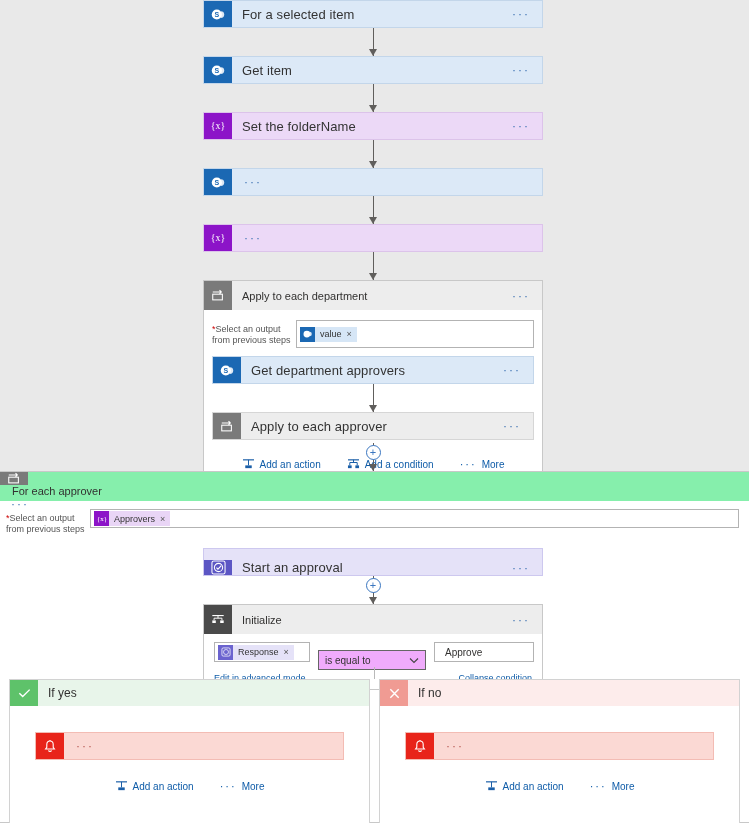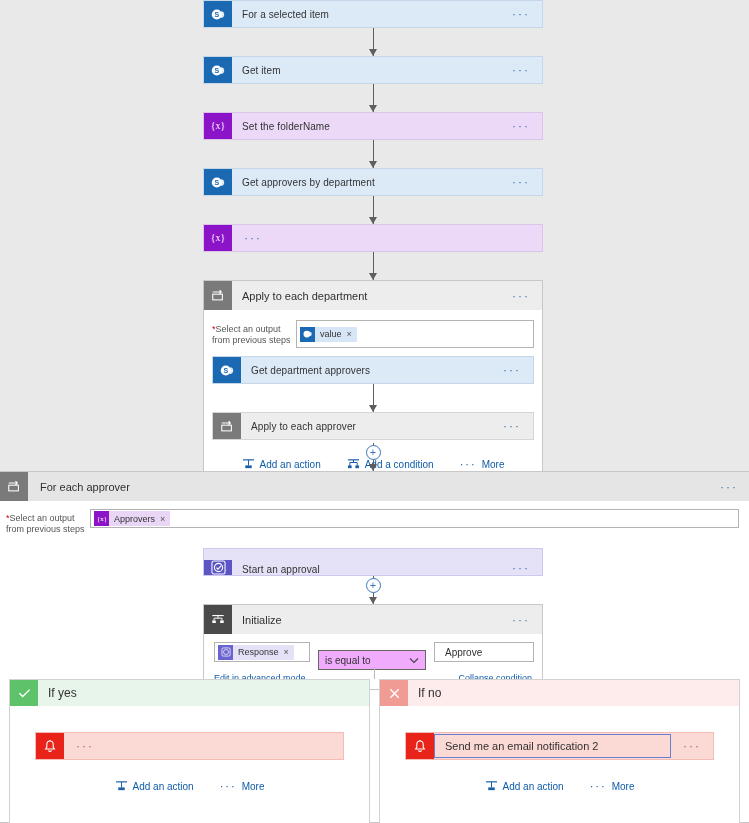--- a/index.html
+++ b/index.html
@@ -23,21 +23,21 @@
   }
   .card .ic {
     width: 28px; min-width: 28px;
     display: flex; align-items: center; justify-content: center;
     color: #fff;
   }
   .card .ttl {
     flex: 1;
     display: flex; align-items: center;
     padding-left: 10px;
-    font-size: 10px;
+    font-size: 13px;
     color: #333;
     letter-spacing: .1px;
   }
   .card .dots {
     width: 42px;
     display: flex; align-items: center; justify-content: center;
     letter-spacing: 2px;
     font-size: 12px;
     color: #3a6fb0;
   }
@@ -161,21 +161,21 @@
   
   .fpanel {
     position: absolute;
     left: 0; top: 471px; width: 749px; height: 352px;
     background: #fff;
     border: 1px solid #c8c8c8;
     border-left: none; border-right: none;
   }
   .fpanel-head {
     display: flex; align-items: stretch;
-    height: 29px; background: #e5e5e5;
+    height: 29px; background: #86efac; flex-direction: column;
   }
   .fpanel-head .ic {
     width: 28px; min-width: 28px; background: #7a7a7a;
     display: flex; align-items: center; justify-content: center;
   }
   .fpanel-head .ttl { flex: 1; display: flex; align-items: center; padding-left: 12px; }
   .fpanel-head .dots {
     width: 40px; display: flex; align-items: center; justify-content: center;
     letter-spacing: 2px; color: #3a6fb0; font-size: 12px;
   }
@@ -317,21 +317,20 @@
   </div>
 
   <div class="card c-sp">
     <span class="ic">
       <svg width="15" height="15" viewBox="0 0 16 16">
           <circle cx="6.2" cy="8" r="5.4" fill="#fff"></circle>
           <text x="6.2" y="11" font-size="7.5" font-weight="bold" fill="#1b68b3" text-anchor="middle" font-family="Liberation Sans, sans-serif">S</text>
           <path d="M10.5 4.4a3.6 3.6 0 0 1 0 7.2z" fill="#fff" opacity=".85"></path>
         </svg>
     </span>
-    <span class="ttl">Get approvers by department</span>
     <span class="dots">···</span>
   </div>
 
   <div class="conn">
     <span class="line"></span>
       <span class="arw"></span>
   </div>
 
   <div class="card c-var">
     <span class="ic">
@@ -601,21 +600,20 @@
         </div>
         <div class="branch-inner">
           <div class="mail-card">
             <span class="ic">
               <svg width="14" height="15" viewBox="0 0 14 15">
                   <path d="M7 2c-2 0-3.2 1.5-3.2 3.4v3L2.6 10h8.8l-1.2-1.6v-3C10.2 3.5 9 2 7 2z" stroke="#fff" stroke-width="1.1" fill="none"></path>
                   <path d="M5.7 11.2a1.3 1.3 0 0 0 2.6 0" stroke="#fff" stroke-width="1.1" fill="none"></path>
                   <path d="M7 1v1" stroke="#fff" stroke-width="1.1"></path>
                 </svg>
             </span>
-            <span class="ttl editing">Send me an email notification 2</span>
             <span class="dots">···</span>
           </div>
           <div class="links">
             <span class="lnk">
               <span class="gl">
                 <svg width="13" height="12" viewBox="0 0 14 13">
                     <path d="M1 2h12" stroke="#1b5fa8" stroke-width="1.3"></path>
                     <path d="M7 2v6" stroke="#1b5fa8" stroke-width="1.1"></path>
                     <rect x="3.5" y="8" width="7" height="3" fill="#1b5fa8"></rect>
                   </svg>

